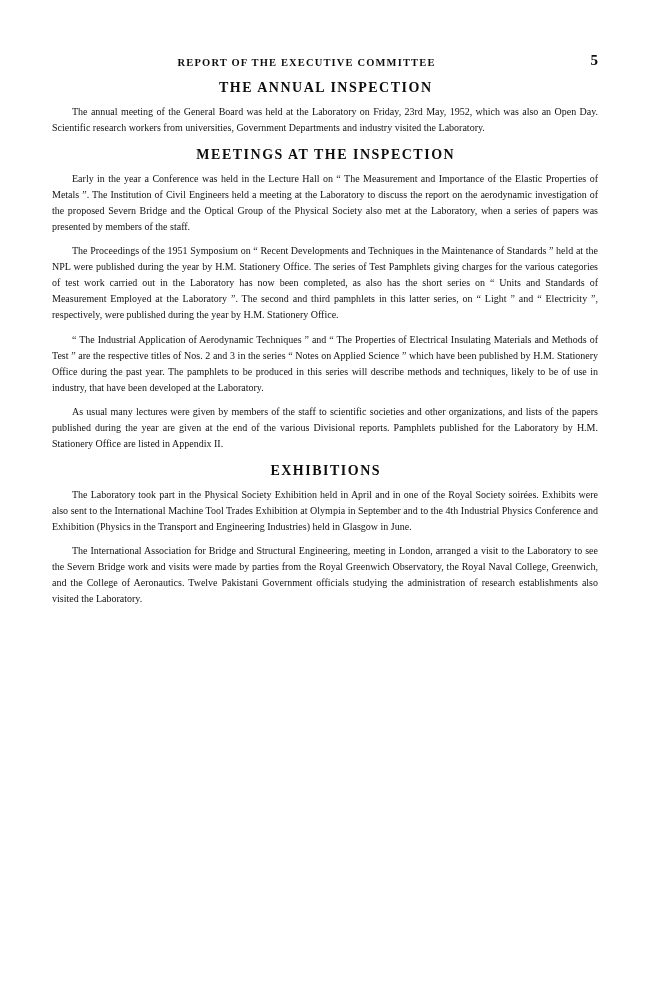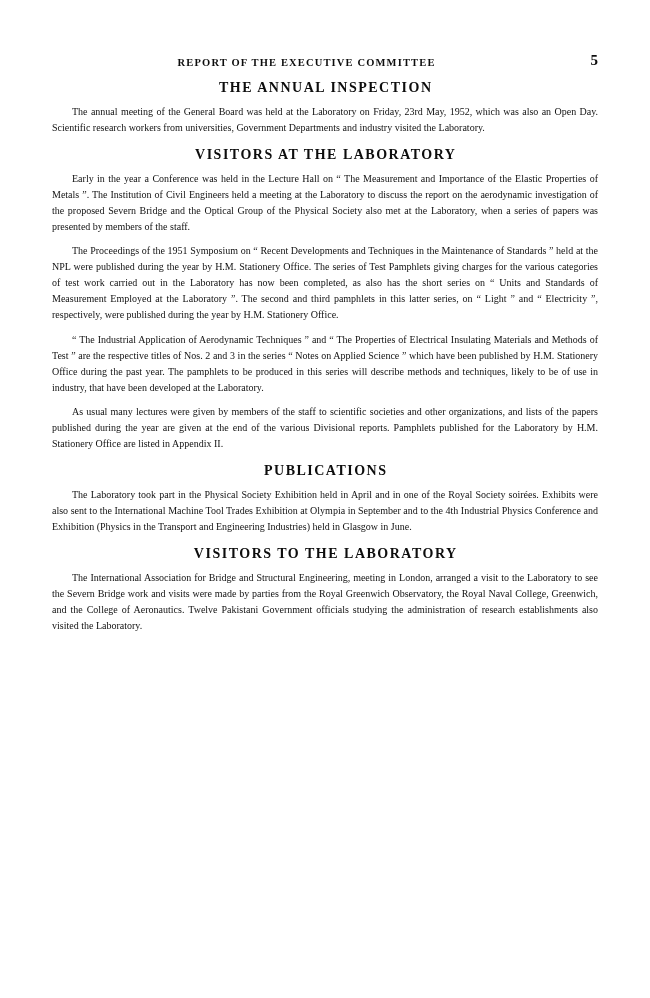--- a/index.html
+++ b/index.html
@@ -98,27 +98,26 @@
   <div class="running-head">
     <div class="running-head-title">REPORT OF THE EXECUTIVE COMMITTEE</div>
     <div class="page-number">5</div>
   </div>
 
   <div class="text-column">
 
     <h2 class="section-heading">THE ANNUAL INSPECTION</h2>
     <p class="body-paragraph gap-after-heading">The annual meeting of the General Board was held at the Laboratory on Friday, 23rd May, 1952, which was also an Open Day.  Scientific research workers from universities, Government Departments and industry visited the Laboratory.</p>
 
-    <h2 class="section-heading gap-before-heading">VISITORS AT THE LABORATORY</h2>
+    <h2 class="section-heading gap-before-heading">MEETINGS AT THE INSPECTION</h2>
     <p class="body-paragraph gap-after-heading">Early in the year a Conference was held in the Lecture Hall on “ The Measurement and Importance of the Elastic Properties of Metals ”.  The Institution of Civil Engineers held a meeting at the Laboratory to discuss the report on the aerodynamic investigation of the proposed Severn Bridge and the Optical Group of the Physical Society also met at the Laboratory, when a series of papers was presented by members of the staff.</p>
 
     <p class="body-paragraph gap-after-heading">The Proceedings of the 1951 Symposium on “ Recent Developments and Techniques in the Maintenance of Standards ” held at the NPL were published during the year by H.M. Stationery Office.  The series of Test Pamphlets giving charges for the various categories of test work carried out in the Laboratory has now been completed, as also has the short series on “ Units and Standards of Measurement Employed at the Laboratory ”.  The second and third pamphlets in this latter series, on “ Light ” and “ Electricity ”, respectively, were published during the year by H.M. Stationery Office.</p>
     <p class="body-paragraph gap-tight">“ The Industrial Application of Aerodynamic Techniques ” and “ The Properties of Electrical Insulating Materials and Methods of Test ” are the respective titles of Nos. 2 and 3 in the series “ Notes on Applied Science ” which have been published by H.M. Stationery Office during the past year. The pamphlets to be produced in this series will describe methods and techniques, likely to be of use in industry, that have been developed at the Laboratory.</p>
     <p class="body-paragraph gap-tight">As usual many lectures were given by members of the staff to scientific societies and other organizations, and lists of the papers published during the year are given at the end of the various Divisional reports.  Pamphlets published for the Laboratory by H.M. Stationery Office are listed in Appendix II.</p>
 
-    <h2 class="section-heading gap-before-heading">PUBLICATIONS</h2>
+    <h2 class="section-heading gap-before-heading">EXHIBITIONS</h2>
     <p class="body-paragraph gap-after-heading">The Laboratory took part in the Physical Society Exhibition held in April and in one of the Royal Society soirées.  Exhibits were also sent to the International Machine Tool Trades Exhibition at Olympia in September and to the 4th Industrial Physics Conference and Exhibition (Physics in the Transport and Engineering Industries) held in Glasgow in June.</p>
 
-    <h2 class="section-heading gap-before-heading">VISITORS TO THE LABORATORY</h2>
     <p class="body-paragraph gap-tight">The International Association for Bridge and Structural Engineering, meeting in London, arranged a visit to the Laboratory to see the Severn Bridge work and visits were made by parties from the Royal Greenwich Observatory, the Royal Naval College, Greenwich, and the College of Aeronautics.  Twelve Pakistani Government officials studying the administration of research establishments also visited the Laboratory.</p>
 
   </div>
 </div>
 
 </body></html>

